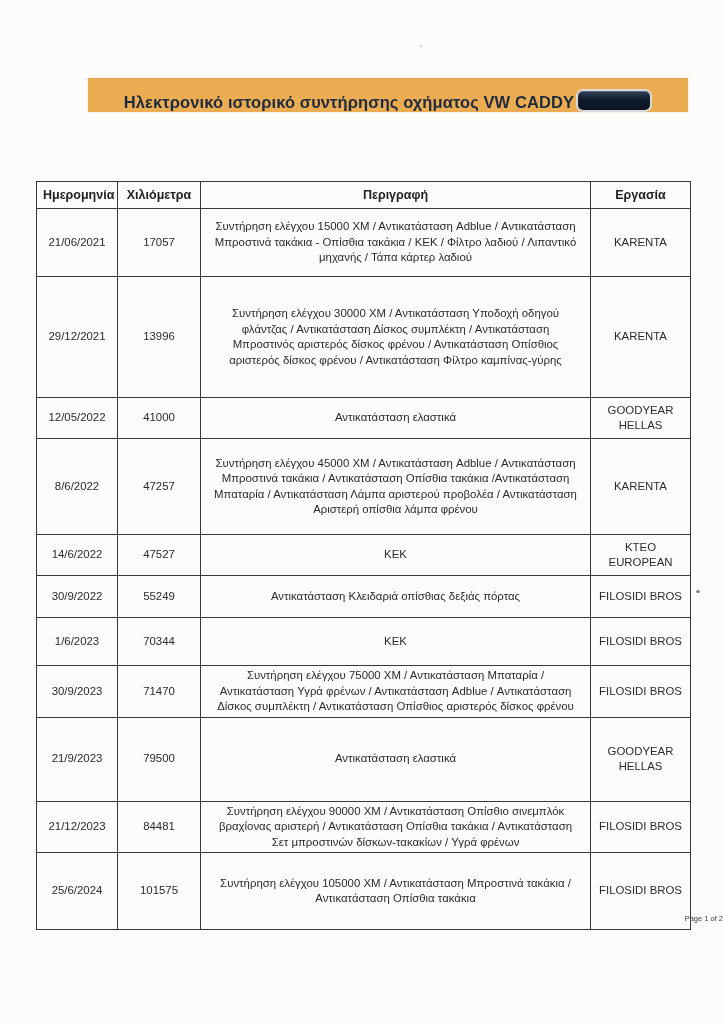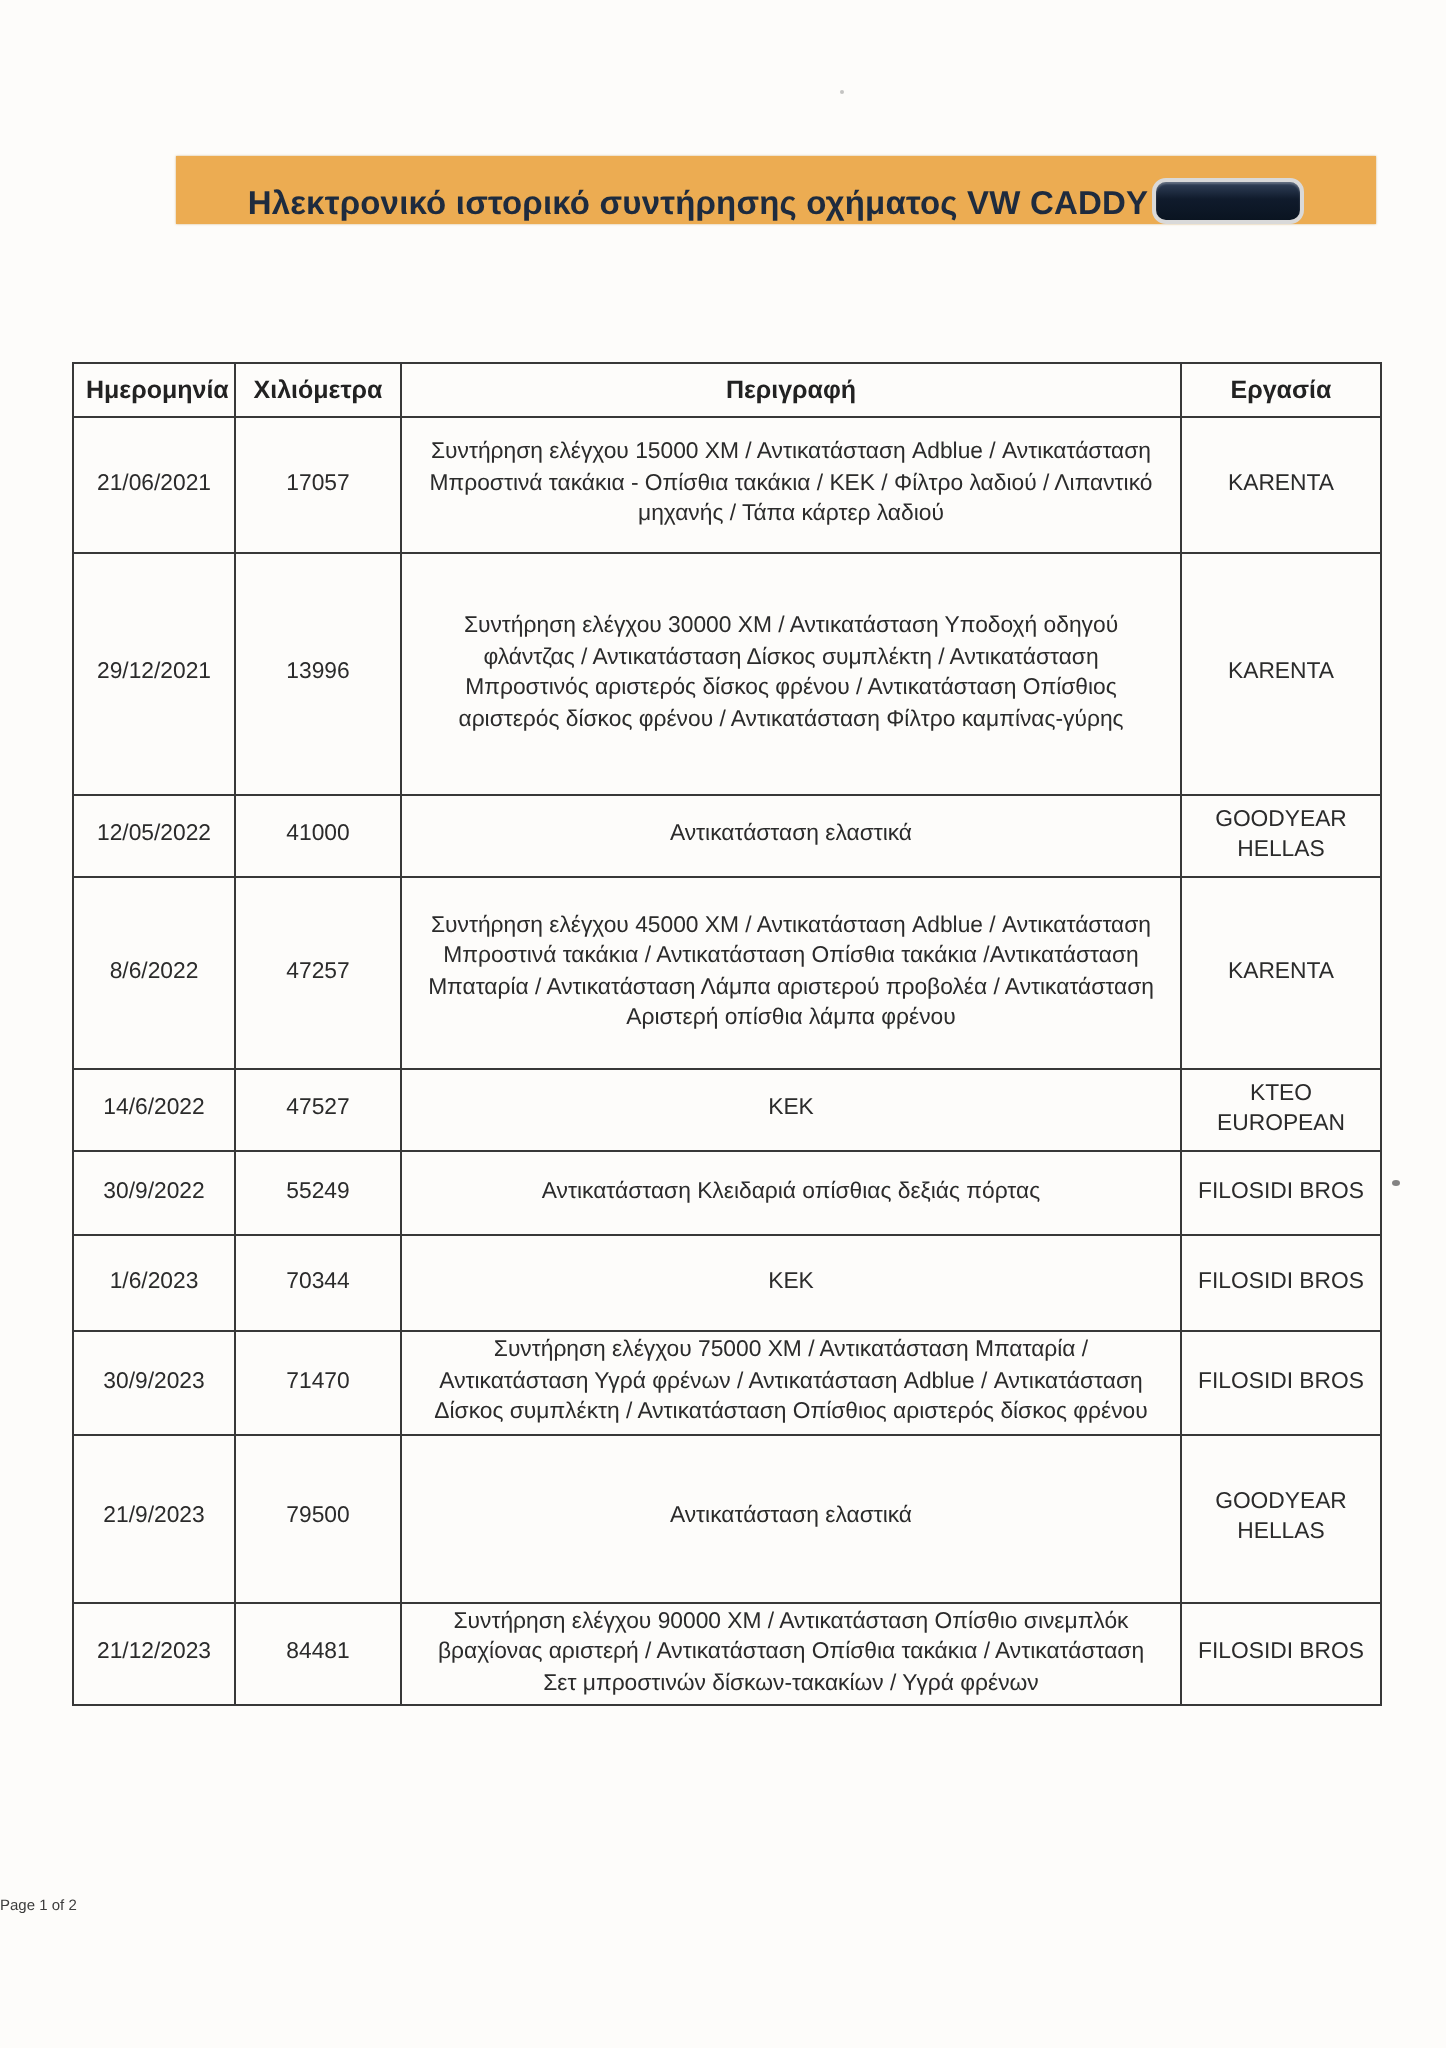--- a/index.html
+++ b/index.html
@@ -84,22 +84,22 @@
   tbody tr:nth-child(7) td  { height: 43px; }
   tbody tr:nth-child(8) td  { height: 34px; }
   tbody tr:nth-child(9) td  { height: 79px; }
   tbody tr:nth-child(10) td { height: 34px; }
   tbody tr:nth-child(11) td { height: 72px; }
   tbody tr:nth-child(12) td { height: 43px; }
   
   .footer {
     position: absolute;
     left: 0; right: 0;
-    top: 948px;
-    text-align: left;
+    top: 914px;
+    text-align: right;
     font-size: 7.5px;
     color: #3c3c3c;
   }
   
   .speck {
     position: absolute;
     background: #5a5a5a;
     border-radius: 50%;
     opacity: .75;
   }
@@ -185,20 +185,26 @@
           <td>79500</td>
           <td class="desc">Αντικατάσταση ελαστικά</td>
           <td>GOODYEAR HELLAS</td>
         </tr>
         <tr>
           <td>21/12/2023</td>
           <td>84481</td>
           <td class="desc">Συντήρηση ελέγχου 90000 ΧΜ  / Αντικατάσταση Οπίσθιο σινεμπλόκ βραχίονας αριστερή  / Αντικατάσταση Οπίσθια τακάκια / Αντικατάσταση Σετ μπροστινών δίσκων-τακακίων / Υγρά φρένων</td>
           <td>FILOSIDI BROS</td>
         </tr>
+        <tr>
+          <td>25/6/2024</td>
+          <td>101575</td>
+          <td class="desc">Συντήρηση ελέγχου 105000 ΧΜ /  Αντικατάσταση Μπροστινά τακάκια / Αντικατάσταση Οπίσθια τακάκια</td>
+          <td>FILOSIDI BROS</td>
+        </tr>
       </tbody>
   </table>
 
   <span class="speck s1"></span>
   <span class="speck s2"></span>
 
   <div class="footer">Page 1 of 2</div>
 
 </div>
 

